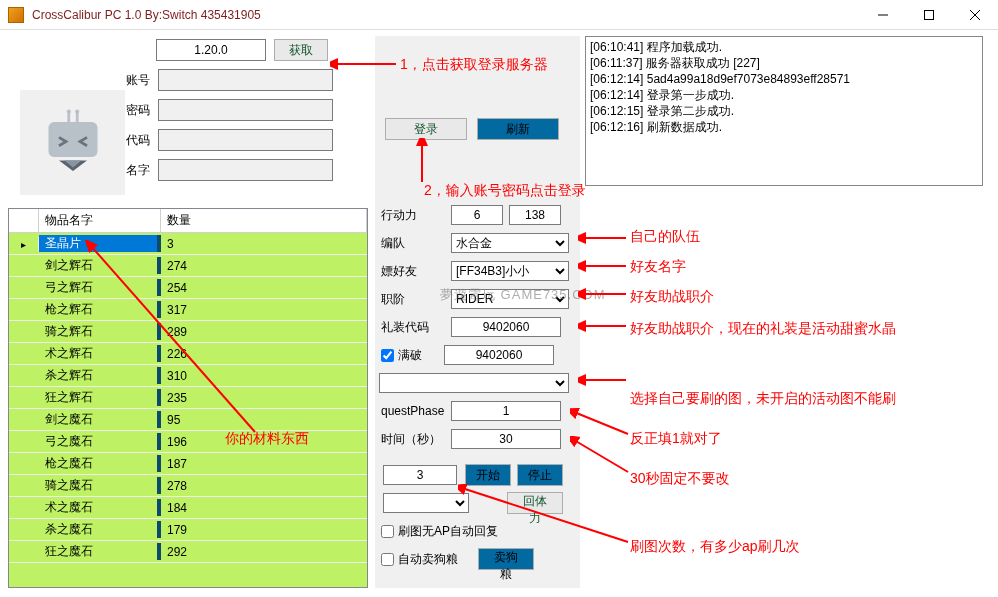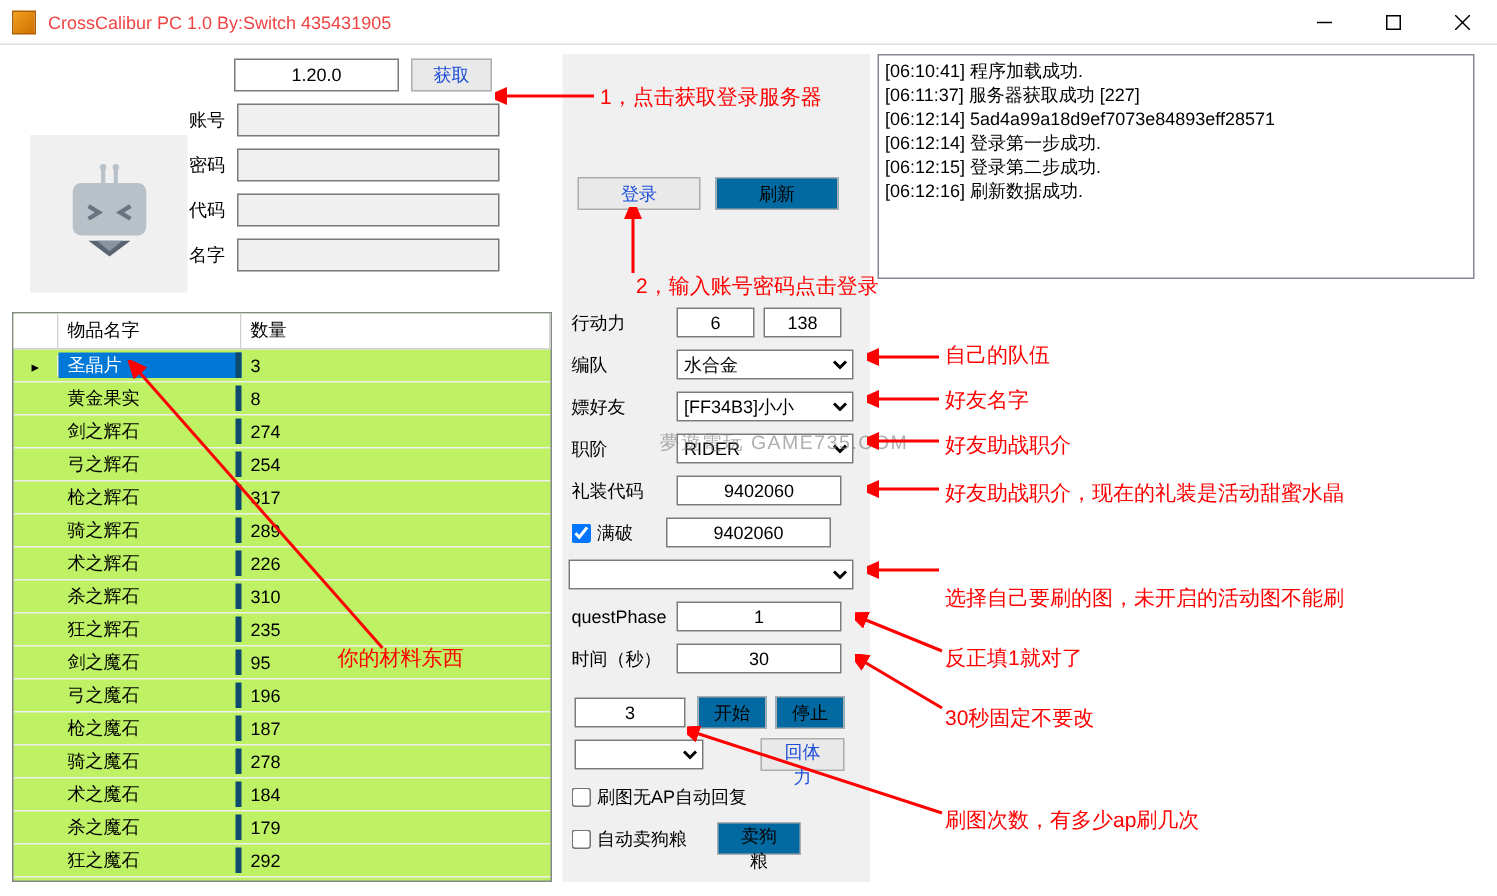--- a/index.html
+++ b/index.html
@@ -1,31 +1,31 @@
 <!DOCTYPE html>
 <html><head>
 <meta charset="utf-8">
 <style>
 * { box-sizing: border-box; margin: 0; padding: 0; font-family: "Microsoft YaHei", "SimSun", sans-serif; font-size: 12px; }
 body { background: #fff; width: 998px; height: 597px; overflow: hidden; position: relative; }
 
 .titlebar { height: 30px; background: #fff; display: flex; align-items: center; padding: 0 0 0 8px; border-bottom: 1px solid #ddd; }
 .titlebar .icon { width: 16px; height: 16px; background: linear-gradient(135deg,#f0a020,#d07000); margin-right: 8px; border: 1px solid #b06000; }
-.titlebar .title { flex: 1; color: #ef4444; font-size: 12px; }
+.titlebar .title { flex: 1; color: #7f1d1d; font-size: 12px; }
 .titlebar .winbtns { display: flex; }
 .titlebar .winbtn { width: 46px; height: 30px; display: flex; align-items: center; justify-content: center; color: #000; }
 
 .content { position: absolute; top: 30px; left: 0; right: 0; bottom: 0; padding: 10px 8px 8px 8px; }
 
 .top-left { position: absolute; left: 8px; top: 6px; width: 370px; }
 .row { display: flex; align-items: center; height: 28px; margin-bottom: 2px; }
 .lbl { width: 40px; text-align: right; padding-right: 8px; color: #000; }
 .version-input { width: 110px; height: 22px; border: 1px solid #7a7a7a; text-align: center; margin-left: 148px; }
 .btn { height: 22px; border: 1px solid #adadad; background: #0369a1; padding: 0 14px; font-size: 12px; cursor: pointer; }
-.btn:disabled { color: #1d4ed8; background: #e9e9e9; }
+.btn:disabled { color: #14532d; background: #e9e9e9; }
 .txt-input { height: 22px; border: 1px solid #7a7a7a; background: #fff; padding: 0 4px; width: 175px; }
 .readonly { background: #f0f0f0; }
 
 .avatar { position: absolute; left: 20px; top: 60px; width: 105px; height: 105px; background: #f0f0f0; display: flex; align-items: center; justify-content: center; }
 .avatar svg { width: 70px; height: 70px; }
 
 .grid-wrap { position: absolute; left: 8px; top: 178px; width: 360px; height: 380px; border: 1px solid #828790; background: #bef264; overflow: hidden; }
 .grid-head { display: flex; background: #fff; border-bottom: 1px solid #d0d0d0; }
 .grid-head .gh { padding: 3px 6px; border-right: 1px solid #d0d0d0; font-weight: normal; background:#fff; }
 .gh0 { width: 30px; } .gh1 { width: 122px; } .gh2 { flex: 1; }
@@ -127,25 +127,20 @@
       <div class="gh gh2">数量</div>
     </div>
     <div class="grid-body" id="grid-body">
         <div class="grow sel">
           <div class="gc0"></div>
           <div class="gc1">圣晶片</div>
           <div class="gc2">3</div>
         </div>
         <div class="grow">
           <div class="gc0"></div>
-          <div class="gc1">黄金果实</div>
-          <div class="gc2">8</div>
-        </div>
-        <div class="grow">
-          <div class="gc0"></div>
           <div class="gc1">剑之辉石</div>
           <div class="gc2">274</div>
         </div>
         <div class="grow">
           <div class="gc0"></div>
           <div class="gc1">弓之辉石</div>
           <div class="gc2">254</div>
         </div>
         <div class="grow">
           <div class="gc0"></div>

